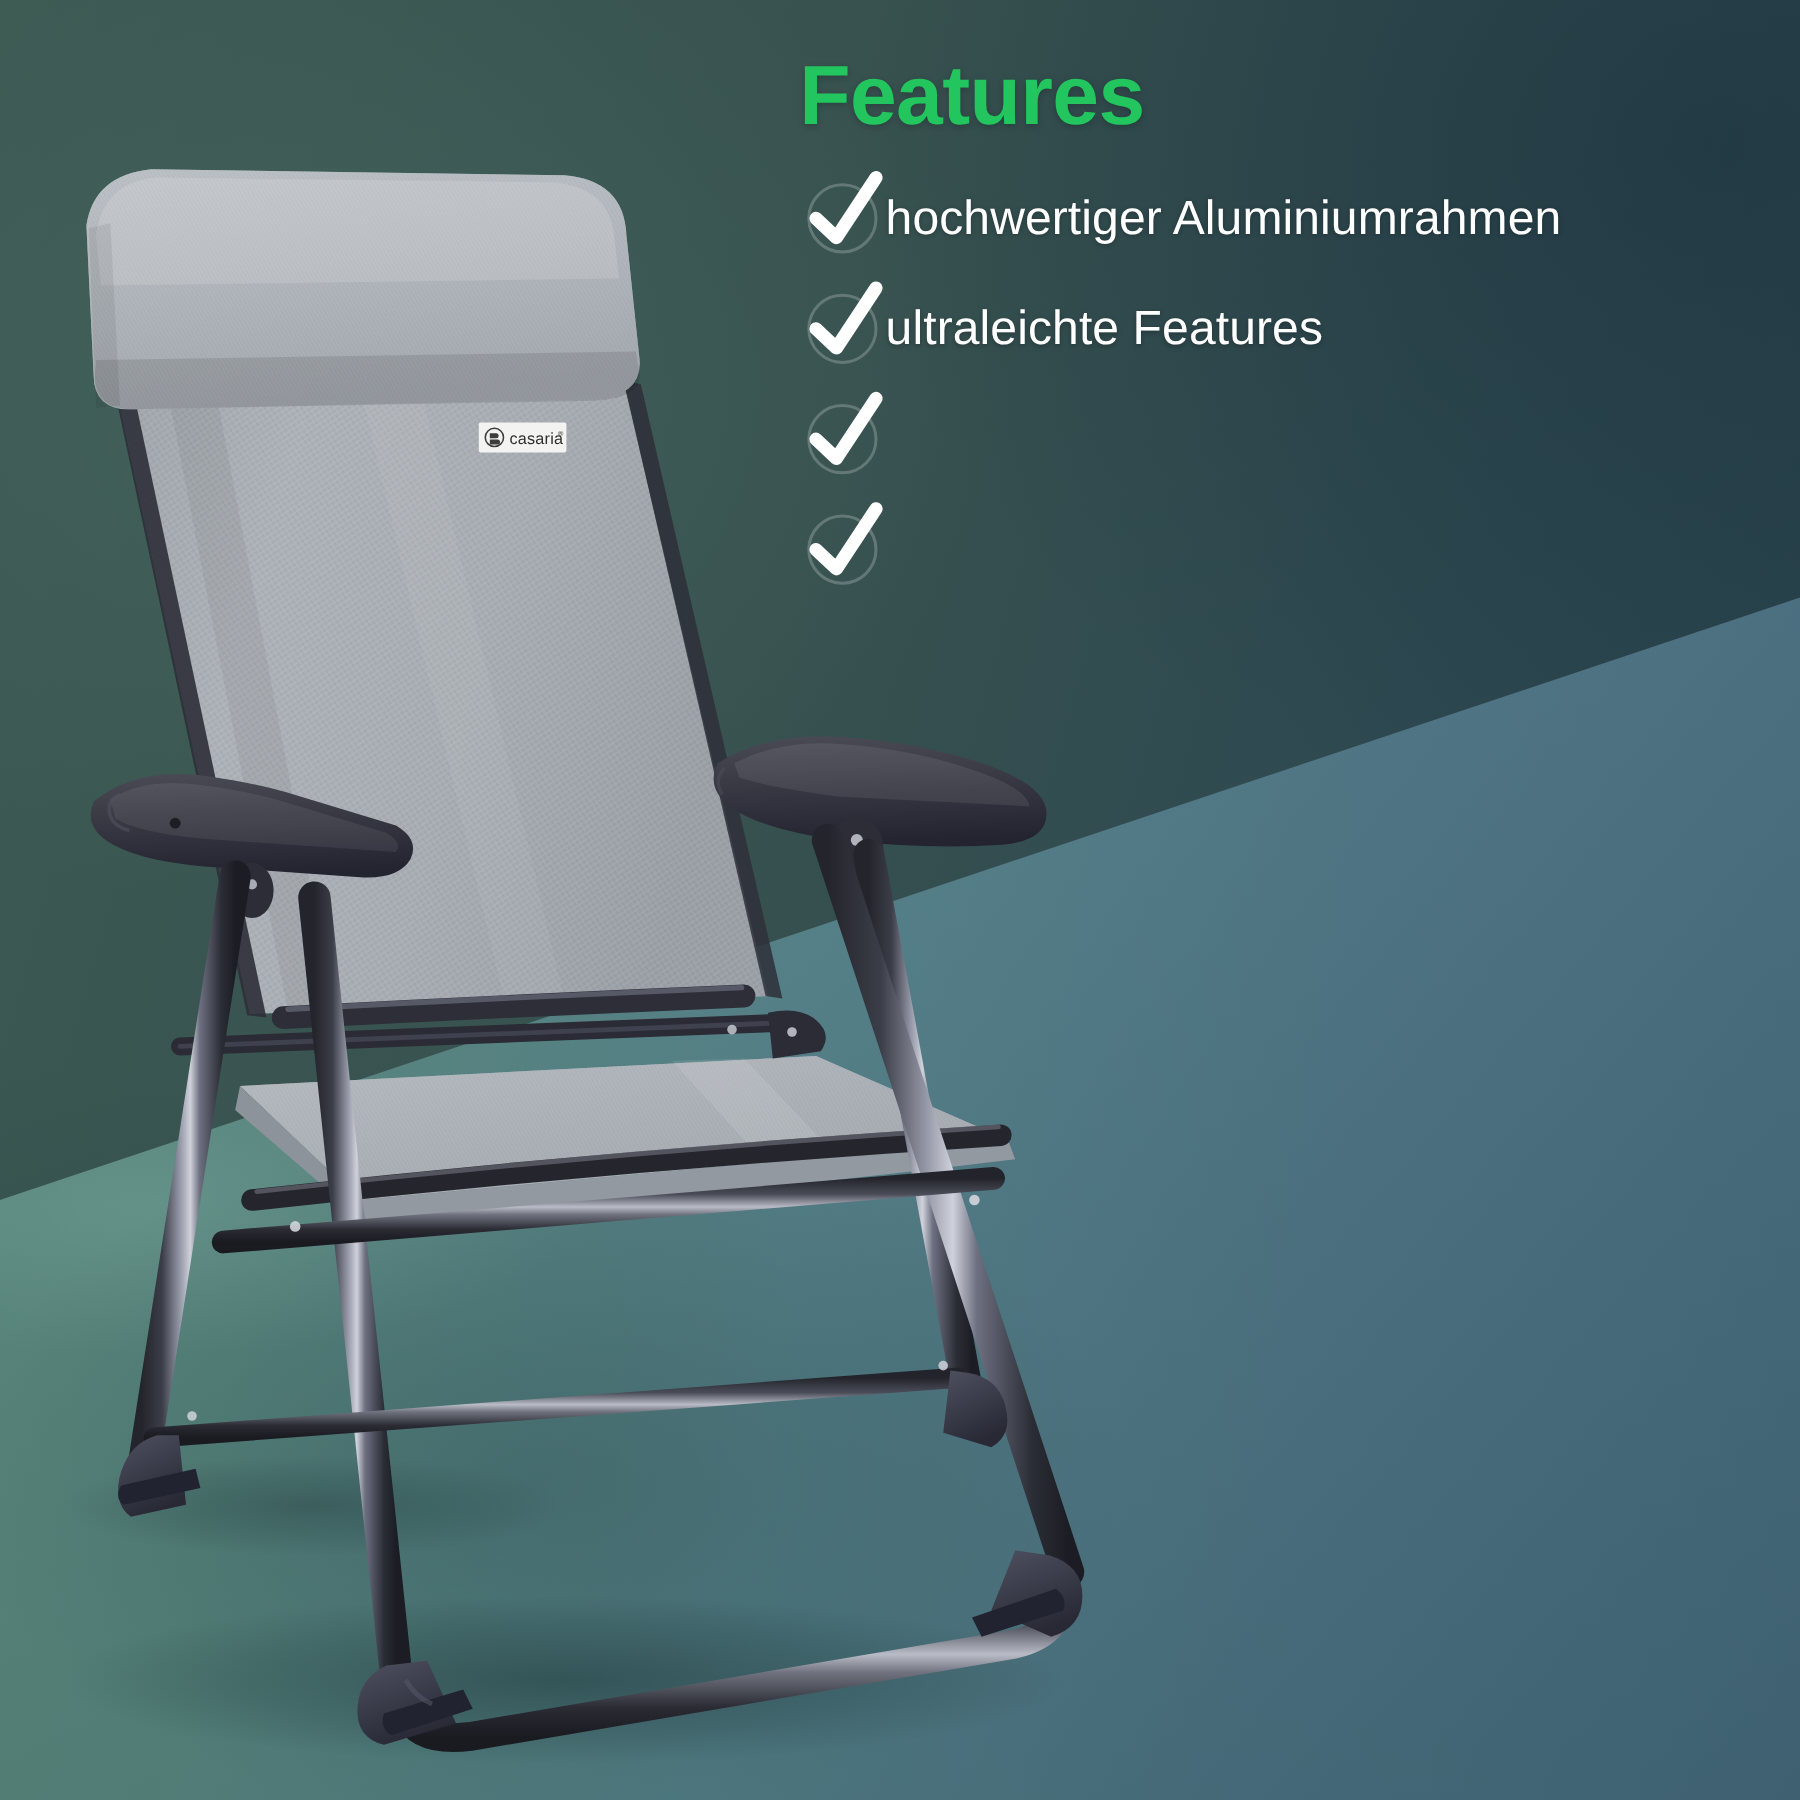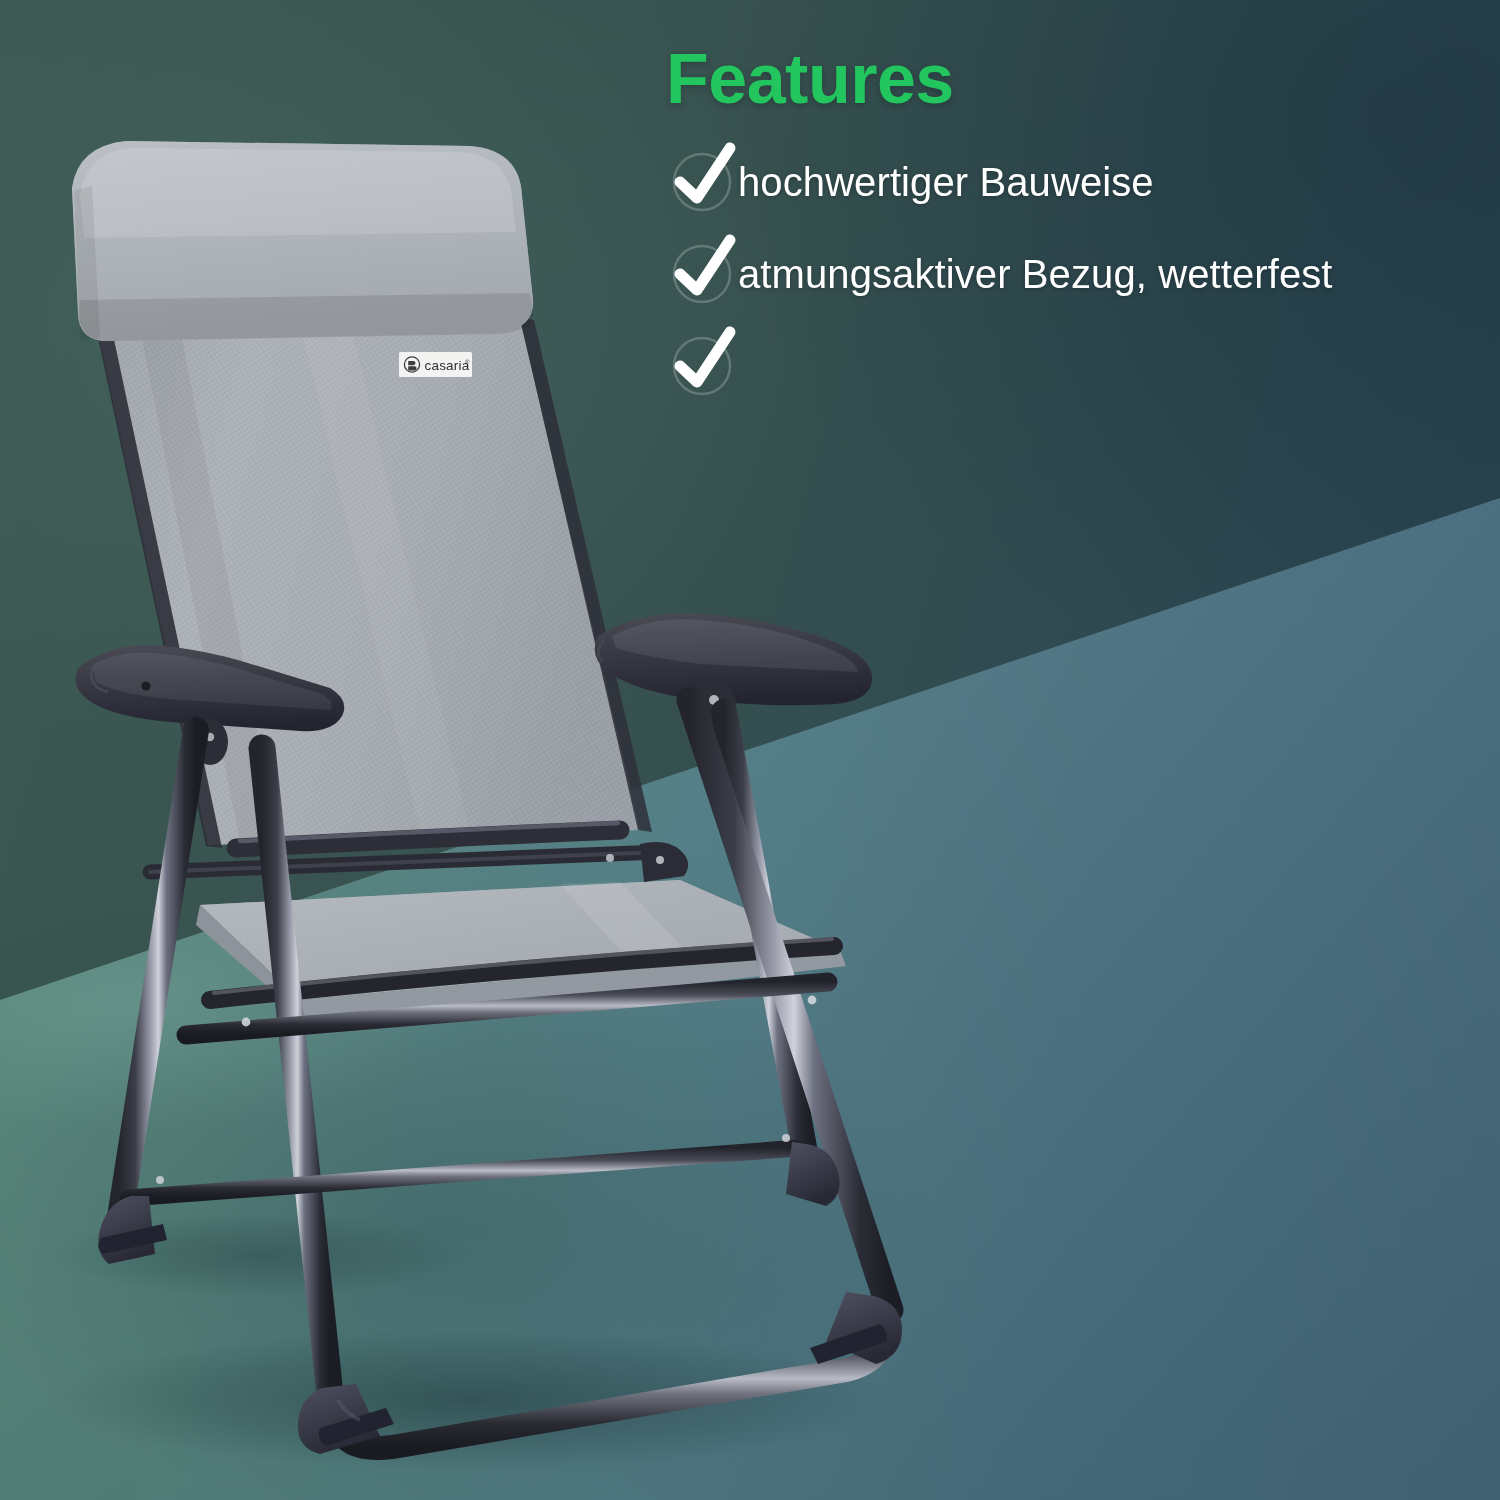--- a/index.html
+++ b/index.html
@@ -286,46 +286,54 @@
       <path d="M640 844 q26 -6 40 6 q14 12 4 26 l-40 6 z" fill="#2b2c36"></path>
       <circle cx="660" cy="860" r="4" fill="#c9ccd4" opacity=".85"></circle>
     </g>
   </svg>
   </div>
 
   <div class="features">
     <div class="feat-title">Features</div>
 
     <ul class="feat-list">
-
       <li class="feat-row">
         <span class="check-wrap">
           <svg viewBox="0 0 80 80">
             <circle cx="38" cy="44" r="28" fill="none" stroke="#ffffff" stroke-opacity=".22" stroke-width="2.5"></circle>
             <path d="M16 44 L33 60 L66 10" fill="none" stroke="#ffffff" stroke-width="11" stroke-linecap="round" stroke-linejoin="round"></path>
           </svg>
         </span>
-        <span class="feat-text">hochwertiger Bauweise</span>
+        <span class="feat-text">hochwertiger Aluminiumrahmen</span>
       </li>
 
       <li class="feat-row">
         <span class="check-wrap">
           <svg viewBox="0 0 80 80">
             <circle cx="38" cy="44" r="28" fill="none" stroke="#ffffff" stroke-opacity=".22" stroke-width="2.5"></circle>
             <path d="M16 44 L33 60 L66 10" fill="none" stroke="#ffffff" stroke-width="11" stroke-linecap="round" stroke-linejoin="round"></path>
           </svg>
         </span>
-        <span class="feat-text">atmungsaktiver Bezug, wetterfest</span>
+        <span class="feat-text">ultraleichte Features</span>
       </li>
 
       <li class="feat-row">
         <span class="check-wrap">
           <svg viewBox="0 0 80 80">
             <circle cx="38" cy="44" r="28" fill="none" stroke="#ffffff" stroke-opacity=".22" stroke-width="2.5"></circle>
             <path d="M16 44 L33 60 L66 10" fill="none" stroke="#ffffff" stroke-width="11" stroke-linecap="round" stroke-linejoin="round"></path>
           </svg>
         </span>
       </li>
 
+      <li class="feat-row">
+        <span class="check-wrap">
+          <svg viewBox="0 0 80 80">
+            <circle cx="38" cy="44" r="28" fill="none" stroke="#ffffff" stroke-opacity=".22" stroke-width="2.5"></circle>
+            <path d="M16 44 L33 60 L66 10" fill="none" stroke="#ffffff" stroke-width="11" stroke-linecap="round" stroke-linejoin="round"></path>
+          </svg>
+        </span>
+      </li>
+
     </ul>
   </div>
 
 </div>
 
 </body></html>

